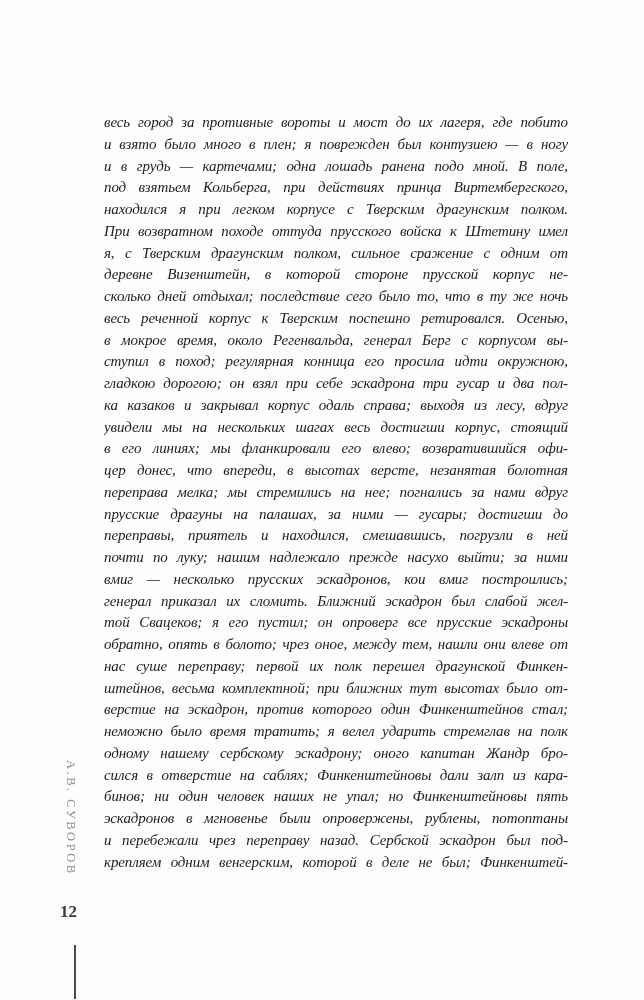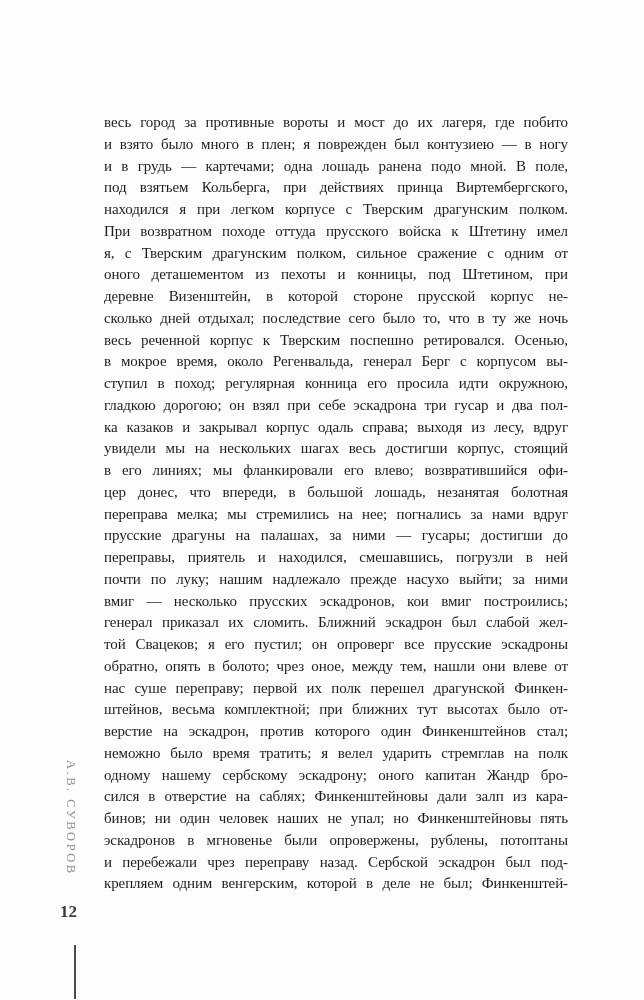--- a/index.html
+++ b/index.html
@@ -26,20 +26,21 @@
     letter-spacing: -0.1px;
   }
   .text-line {
     line-height: 21.75px;
     height: 21.75px;
     overflow: hidden;
     text-align: justify;
     text-align-last: justify;
     -moz-text-align-last: justify;
     white-space: normal;
+    font-style: italic;
   }
   .author-vertical {
     position: absolute;
     left: 63px;
     top: 760px;
     height: 150px;
     writing-mode: vertical-rl;
     font-size: 12.5px;
     letter-spacing: 2.5px;
     color: #8f8f8d;
@@ -69,31 +70,30 @@
 <div class="book-page">
 
   <div class="text-block" id="text-block">
       <div class="text-line">весь город за противные вороты и мост до их лагеря, где побито</div>
       <div class="text-line">и взято было много в плен; я поврежден был контузиею — в ногу</div>
       <div class="text-line">и в грудь — картечами; одна лошадь ранена подо мной. В поле,</div>
       <div class="text-line">под взятьем Кольберга, при действиях принца Виртембергского,</div>
       <div class="text-line">находился я при легком корпусе с Тверским драгунским полком.</div>
       <div class="text-line">При возвратном походе оттуда прусского войска к Штетину имел</div>
       <div class="text-line">я, с Тверским драгунским полком, сильное сражение с одним от</div>
-      <div class="text-line">оного деташементом из пехоты и конницы, под Штетином, при</div>
       <div class="text-line">деревне Визенштейн, в которой стороне прусской корпус не-</div>
       <div class="text-line">сколько дней отдыхал; последствие сего было то, что в ту же ночь</div>
       <div class="text-line">весь реченной корпус к Тверским поспешно ретировался. Осенью,</div>
       <div class="text-line">в мокрое время, около Регенвальда, генерал Берг с корпусом вы-</div>
       <div class="text-line">ступил в поход; регулярная конница его просила идти окружною,</div>
       <div class="text-line">гладкою дорогою; он взял при себе эскадрона три гусар и два пол-</div>
       <div class="text-line">ка казаков и закрывал корпус одаль справа; выходя из лесу, вдруг</div>
       <div class="text-line">увидели мы на нескольких шагах весь достигши корпус, стоящий</div>
       <div class="text-line">в его линиях; мы фланкировали его влево; возвратившийся офи-</div>
-      <div class="text-line">цер донес, что впереди, в большой лошадь, незанятая болотная</div>
+      <div class="text-line">цер донес, что впереди, в высотах версте, незанятая болотная</div>
       <div class="text-line">переправа мелка; мы стремились на нее; погнались за нами вдруг</div>
       <div class="text-line">прусские драгуны на палашах, за ними — гусары; достигши до</div>
       <div class="text-line">переправы, приятель и находился, смешавшись, погрузли в ней</div>
       <div class="text-line">почти по луку; нашим надлежало прежде насухо выйти; за ними</div>
       <div class="text-line">вмиг — несколько прусских эскадронов, кои вмиг построились;</div>
       <div class="text-line">генерал приказал их сломить. Ближний эскадрон был слабой жел-</div>
       <div class="text-line">той Свацеков; я его пустил; он опроверг все прусские эскадроны</div>
       <div class="text-line">обратно, опять в болото; чрез оное, между тем, нашли они влеве от</div>
       <div class="text-line">нас суше переправу; первой их полк перешел драгунской Финкен-</div>
       <div class="text-line">штейнов, весьма комплектной; при ближних тут высотах было от-</div>

